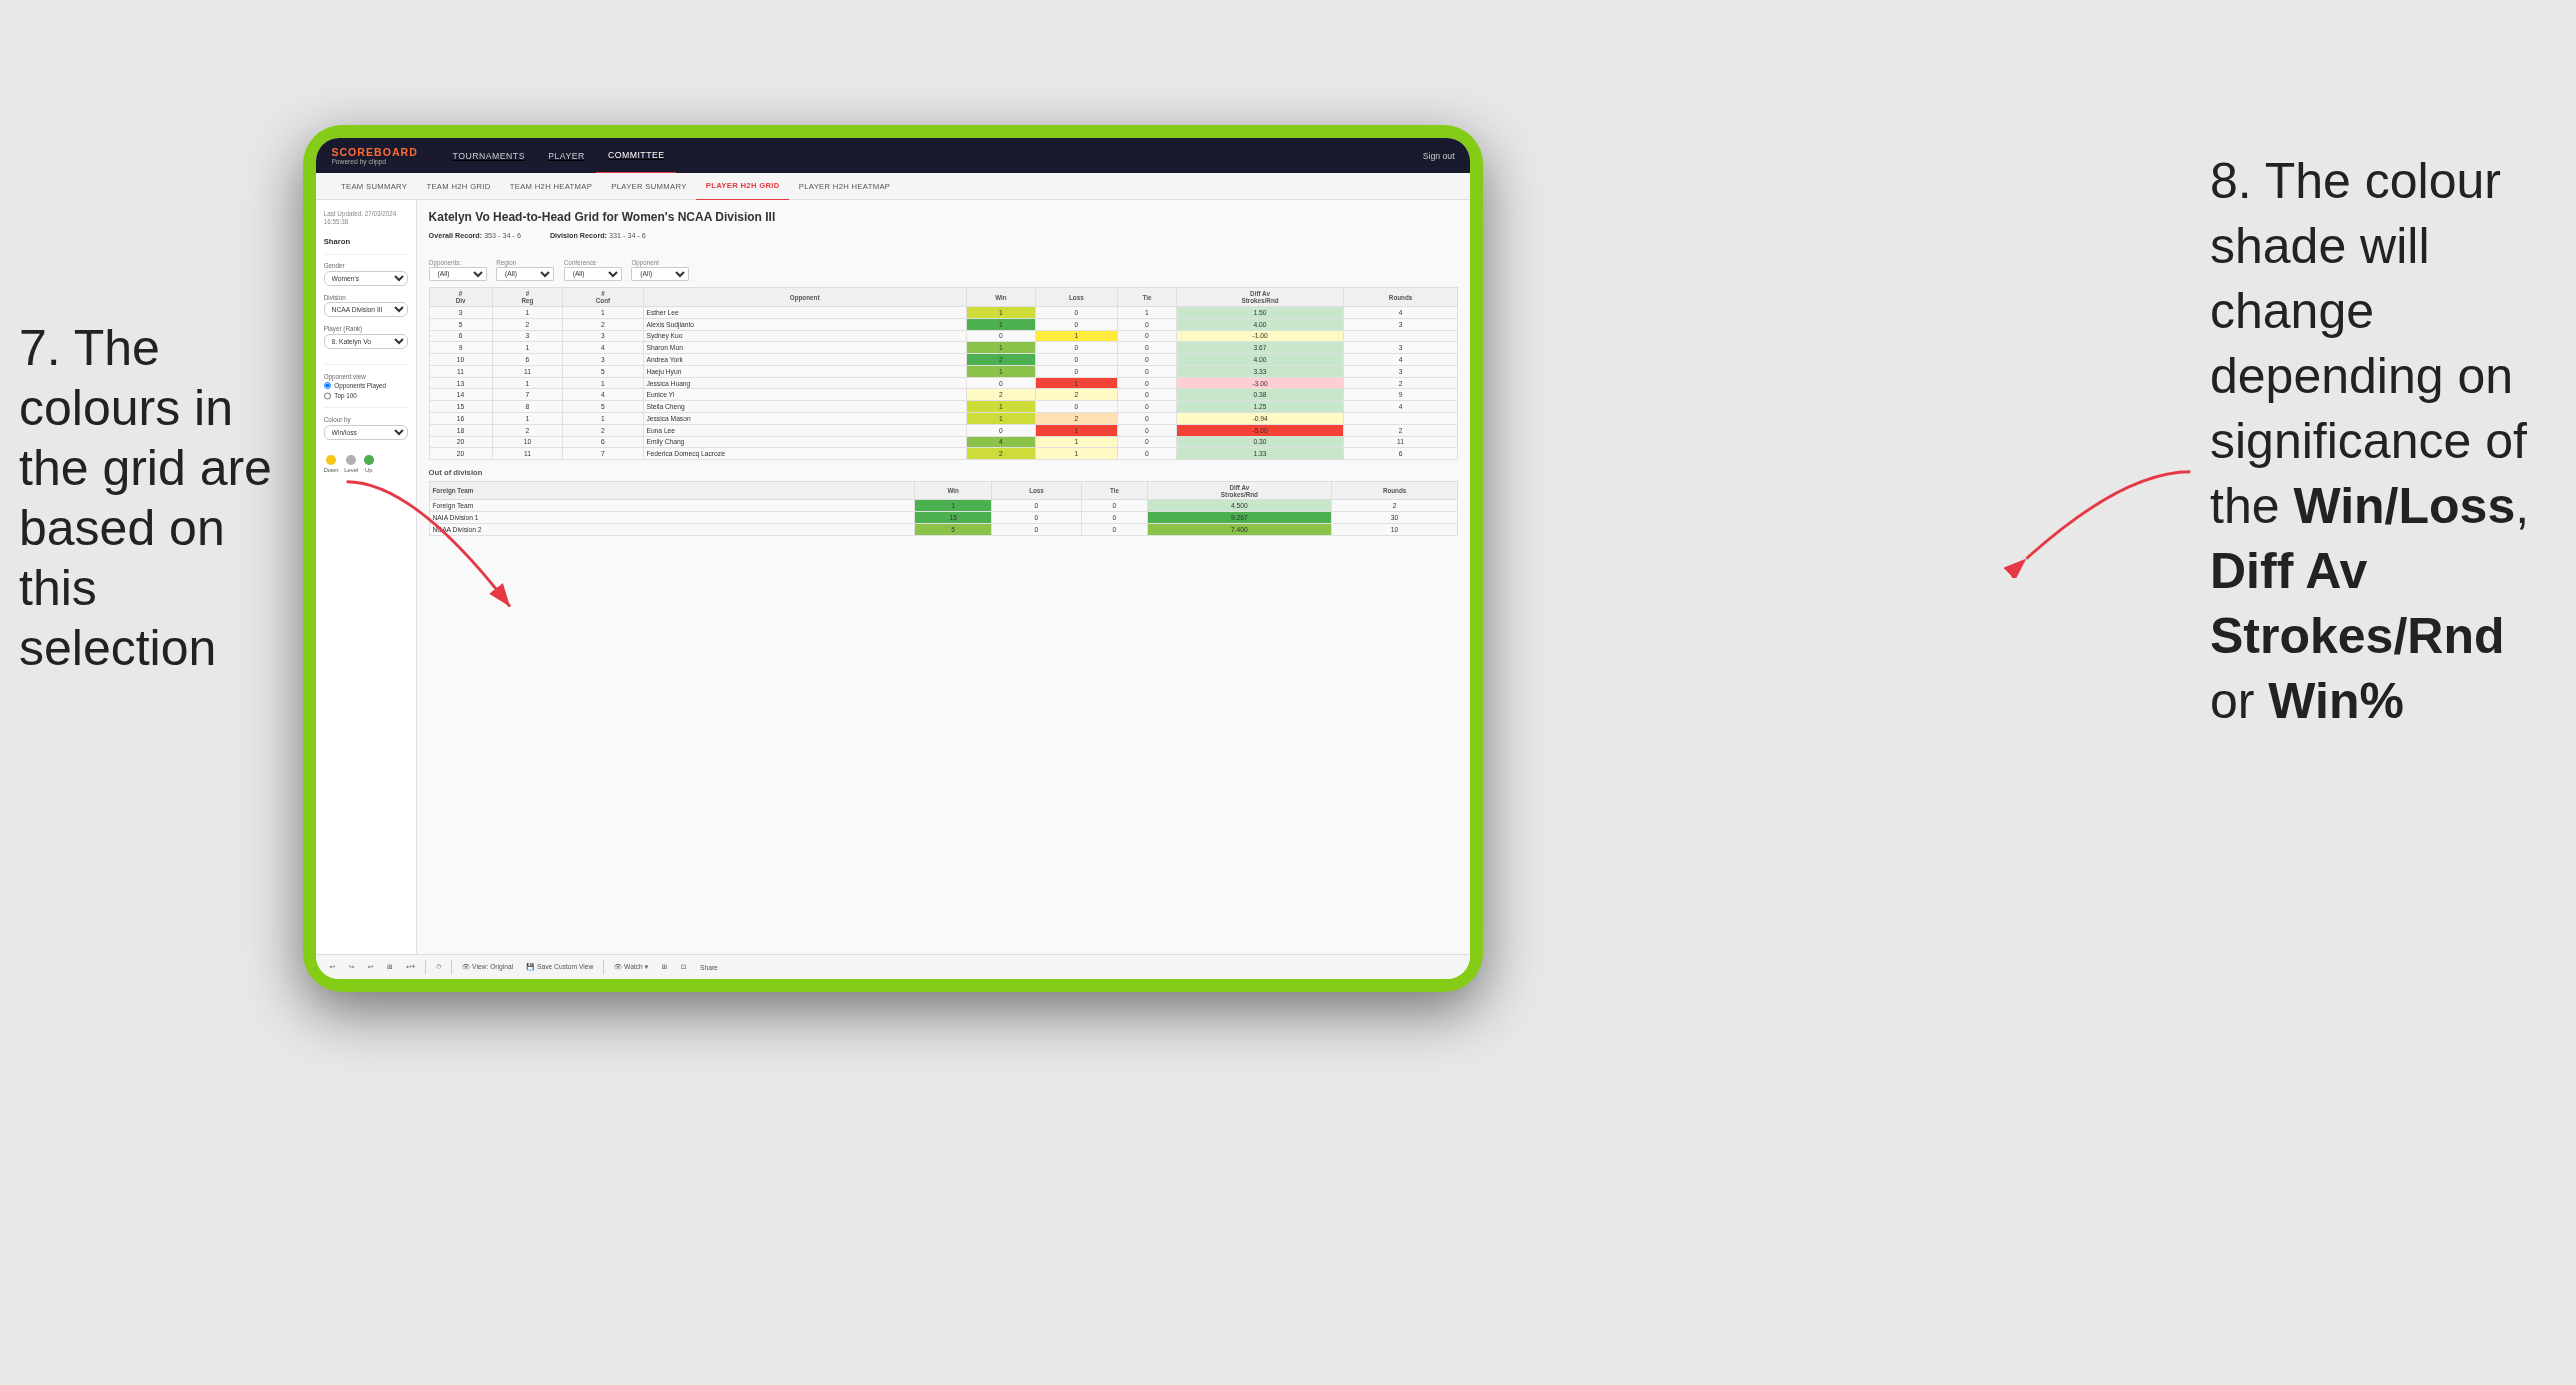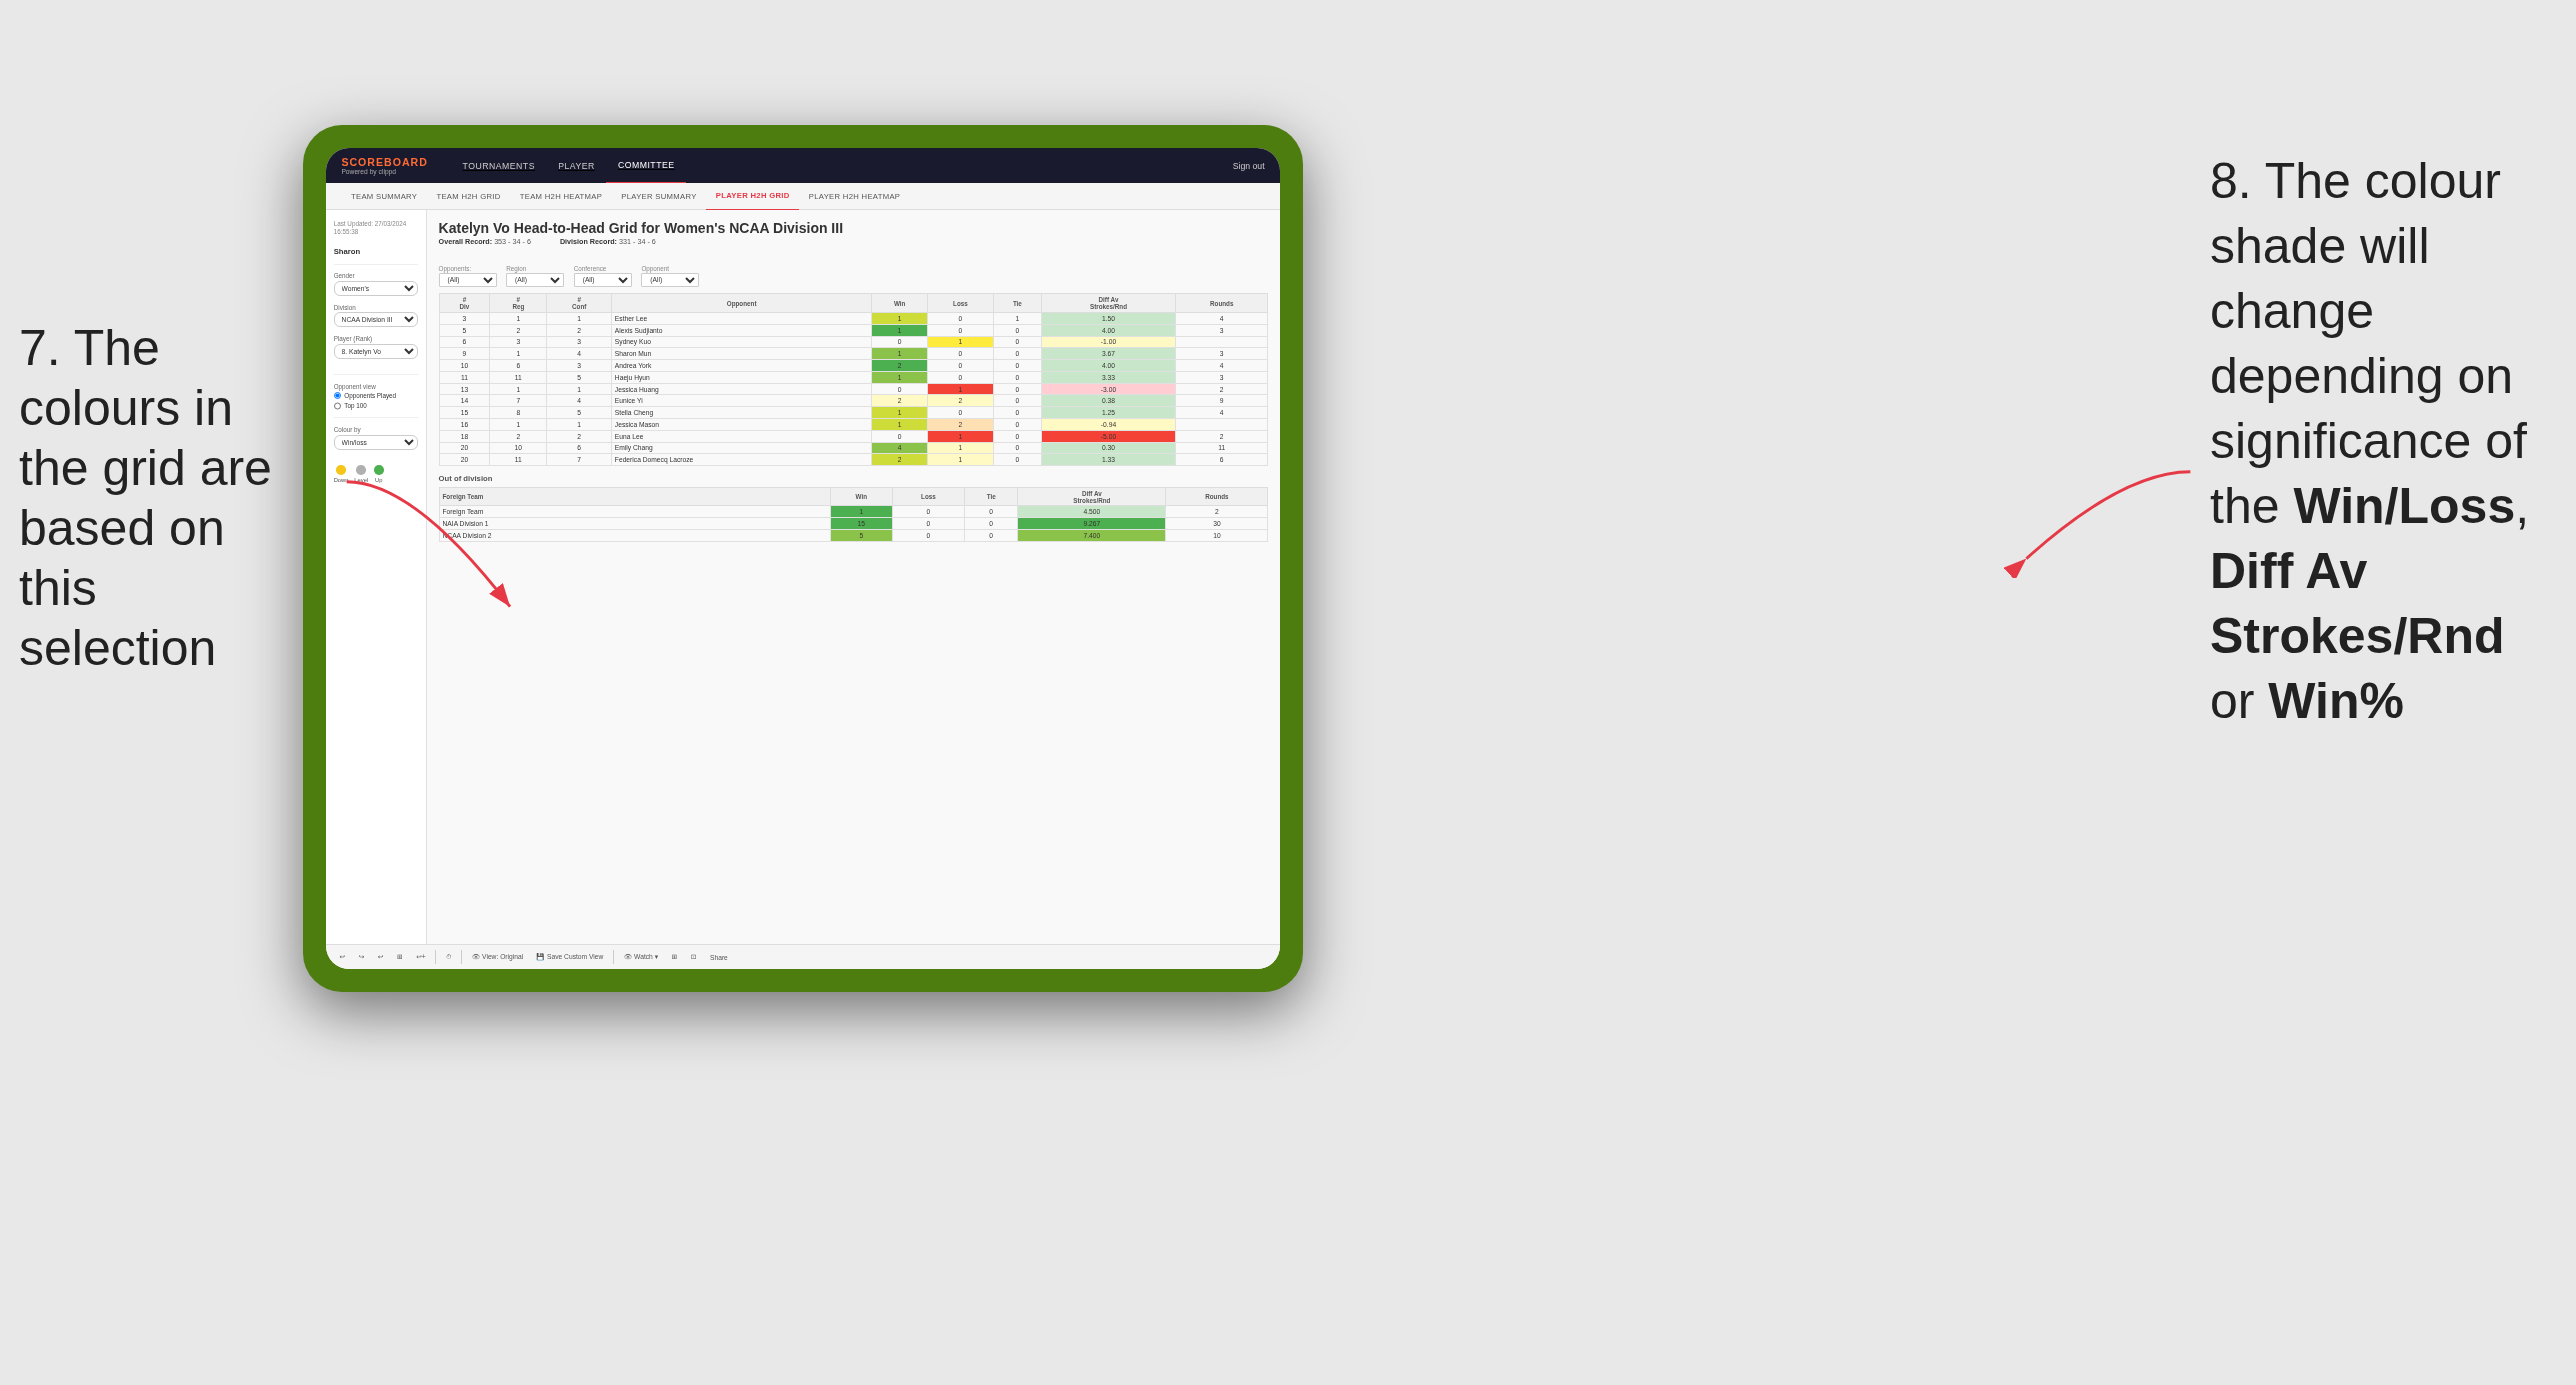--- a/index.html
+++ b/index.html
@@ -35,26 +35,26 @@
     }
     .annotation-right strong {
       font-weight: 700;
     }
 
     
     .tablet-frame {
       position: absolute;
       left: 303px;
       top: 125px;
-      width: 1000px;
+      width: 1180px;
       height: 867px;
-      background: #4d7c0f;
+      background: #84cc16;
       border-radius: 39px;
       box-shadow: 0 19px 58px rgba(0,0,0,0.5);
-      padding: 23px;
+      padding: 13px;
     }
     .tablet-screen {
       width: 100%;
       height: 100%;
       background: #fff;
       border-radius: 23px;
       overflow: hidden;
       display: flex;
       flex-direction: column;
     }
@@ -233,24 +233,24 @@
 
     
     .content-area {
       flex: 1;
       padding: 9.6px 11.6px;
       overflow: auto;
     }
 
     
     .h2h-title {
-      font-size: 14px;
+      font-size: 12px;
       font-weight: 700;
       color: #333;
-      margin-bottom: 1px;
+      margin-bottom: 7px;
     }
     .h2h-records {
       display: flex;
       gap: 29px;
       font-size: 7.2px;
       color: #555;
       margin-bottom: 19px;
     }
     .h2h-record-label {
       font-weight: 600;

